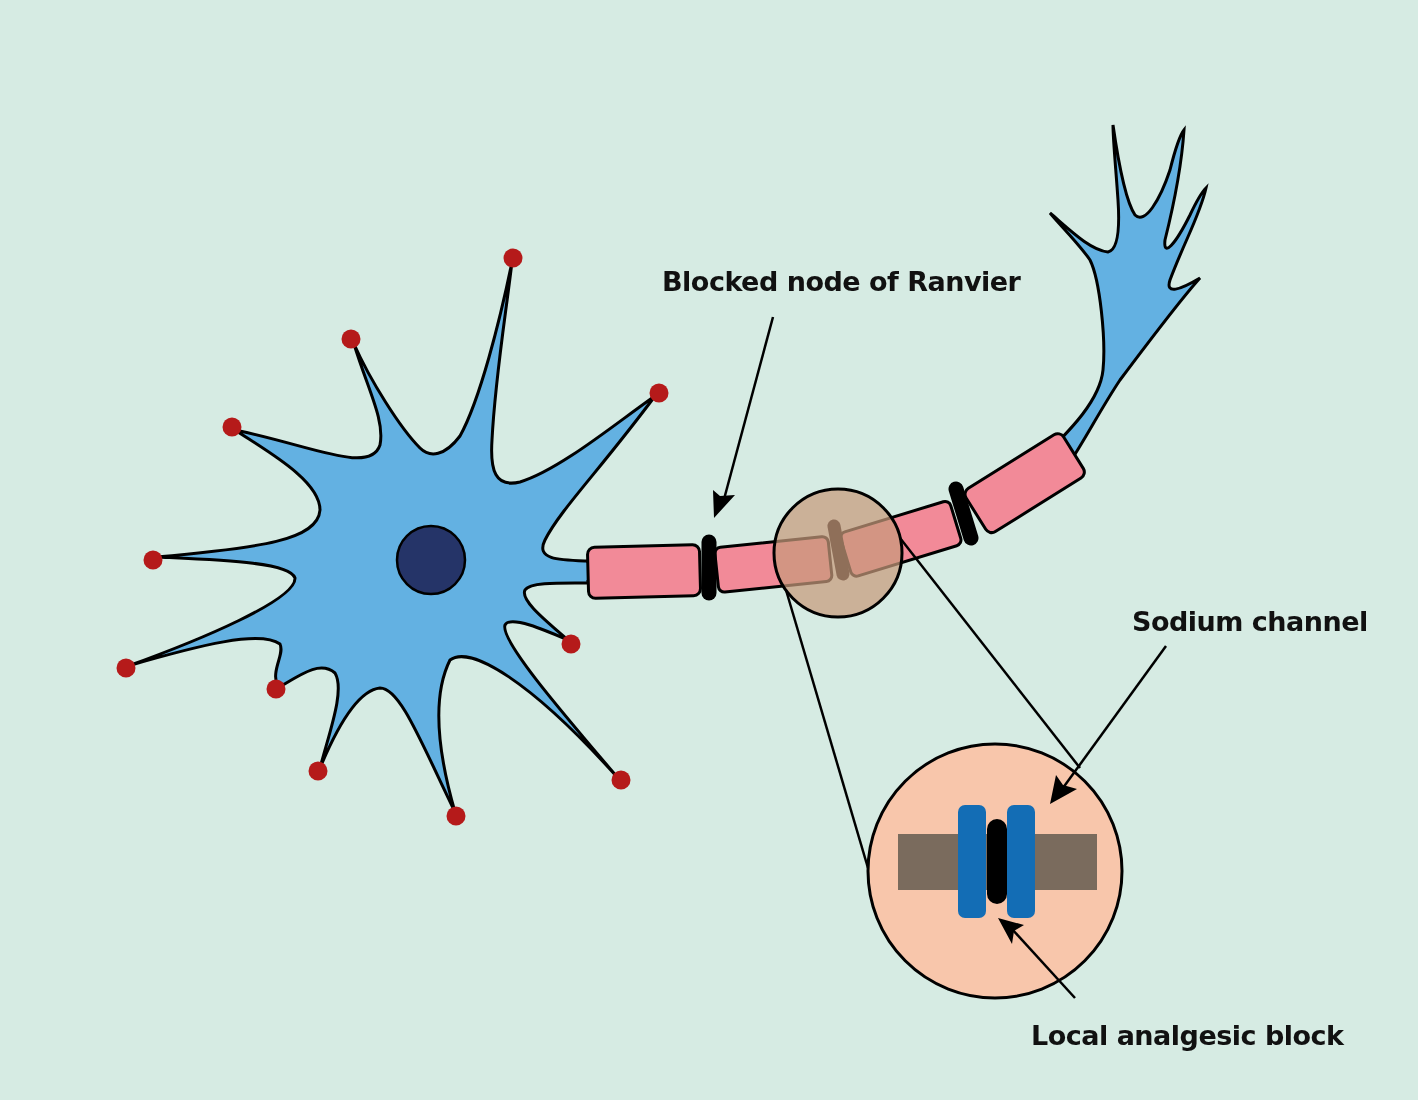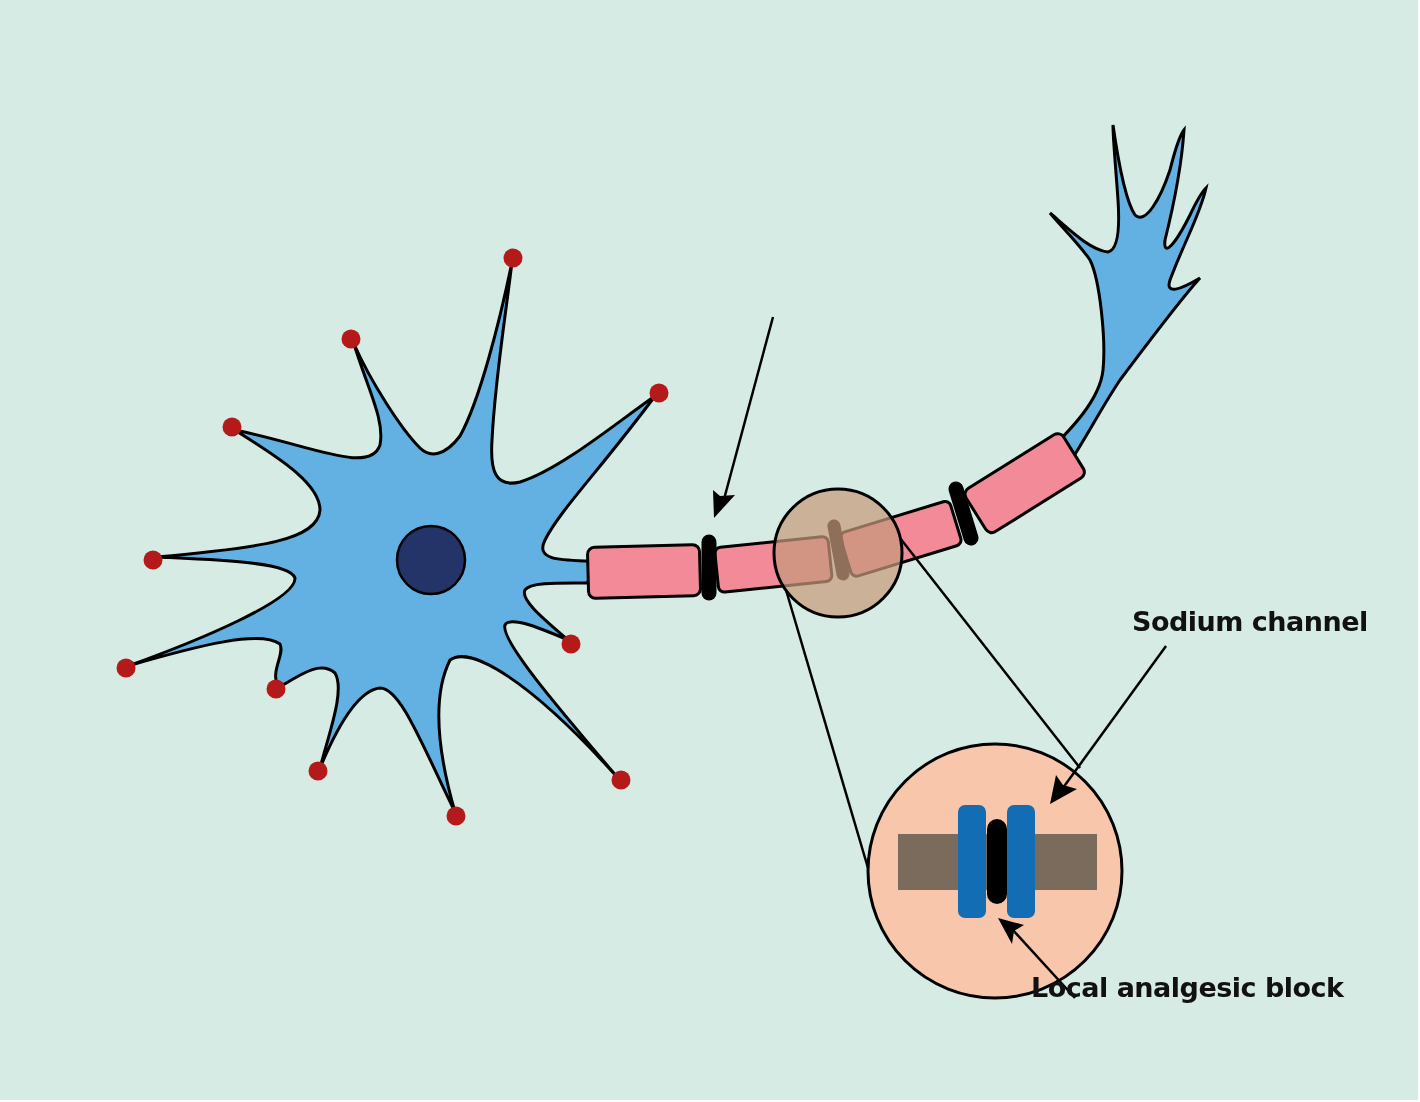--- a/index.html
+++ b/index.html
@@ -10,21 +10,21 @@
     position: absolute;
     font-family: "DejaVu Sans", sans-serif;
     font-weight: bold;
     font-size: 27px;
     color: #111111;
     white-space: nowrap;
     letter-spacing: -0.5px;
   }
   #label-ranvier { left: 662px; top: 266px; }
   #label-sodium { left: 1132px; top: 594px; margin-top: 12px; }
-  #label-block { left: 1031px; top: 972px; text-align: center; }
+  #label-block { left: 1031px; top: 1020px; text-align: center; }
 </style>
 </head>
 <body>
 
 <div id="stage">
 <svg width="1418" height="1100" viewBox="0 0 1418 1100">
   <defs>
     <marker id="arrowhead" markerWidth="10" markerHeight="10" refX="8" refY="5" orient="auto" markerUnits="userSpaceOnUse">
     </marker>
   </defs>
@@ -134,15 +134,16 @@
   <g>
     <line x1="1166" y1="646" x2="1060" y2="792" stroke="#000" stroke-width="2.5"></line>
     <polygon points="1050,804 1056,775 1063,785 1077,789" fill="#000"></polygon>
   </g>
   <g>
     <line x1="1075" y1="998" x2="1011" y2="928" stroke="#000" stroke-width="2.5"></line>
     <polygon points="998,918 1024,925 1014,931 1012,944" fill="#000"></polygon>
   </g>
 </svg>
 
+<div class="label" id="label-ranvier">Blocked node of Ranvier</div>
 <div class="label" id="label-sodium">Sodium channel</div>
 <div class="label" id="label-block">Local analgesic block</div>
 </div>
 
 </body></html>

